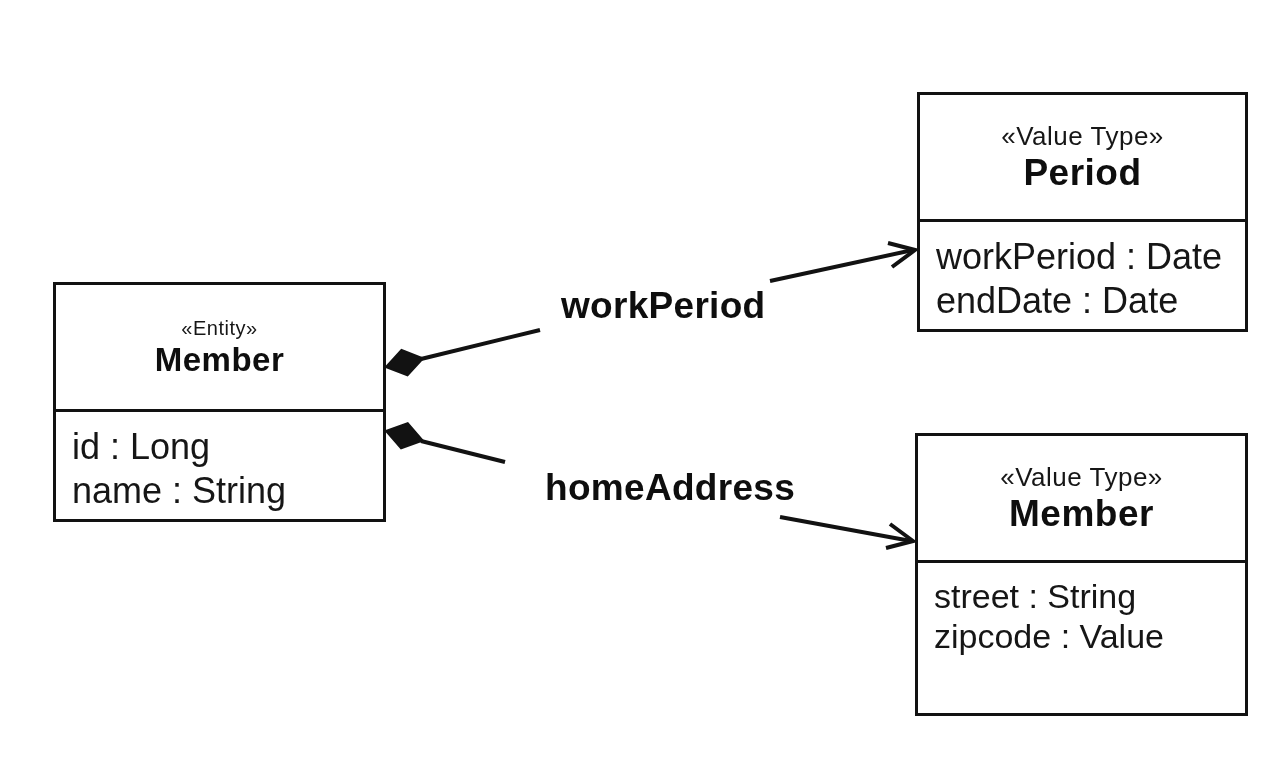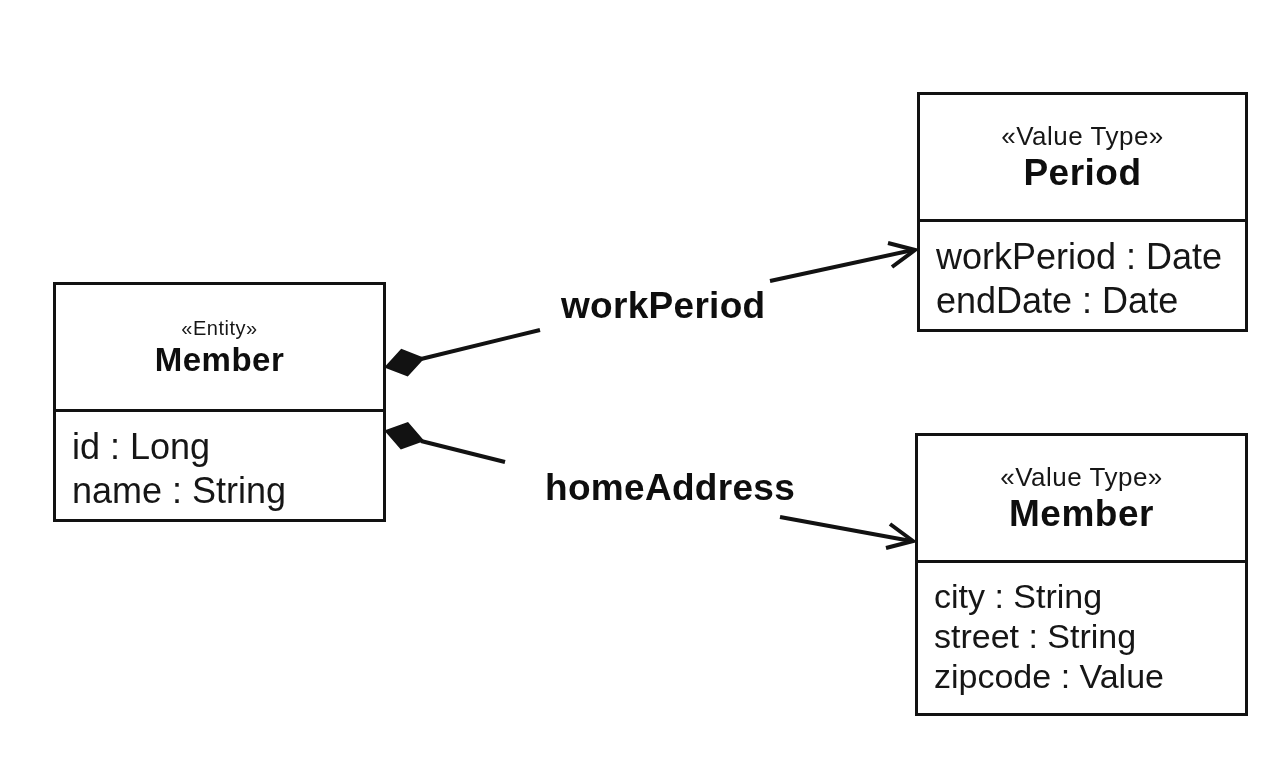--- a/index.html
+++ b/index.html
@@ -130,21 +130,20 @@
       <div class="attr">endDate : Date</div>
     </div>
   </div>
 
   <div id="box-address" class="class-box address-box">
     <div class="class-header">
       <div class="stereotype">«Value Type»</div>
       <div class="class-name">Member</div>
     </div>
     <div class="class-attrs">
-      <div class="attr">city : String</div>
       <div class="attr">street : String</div>
       <div class="attr">zipcode : Value</div>
     </div>
   </div>
 
   <div id="label-workperiod" class="assoc-label">workPeriod</div>
   <div id="label-homeaddress" class="assoc-label">homeAddress</div>
 
 </div>
 

